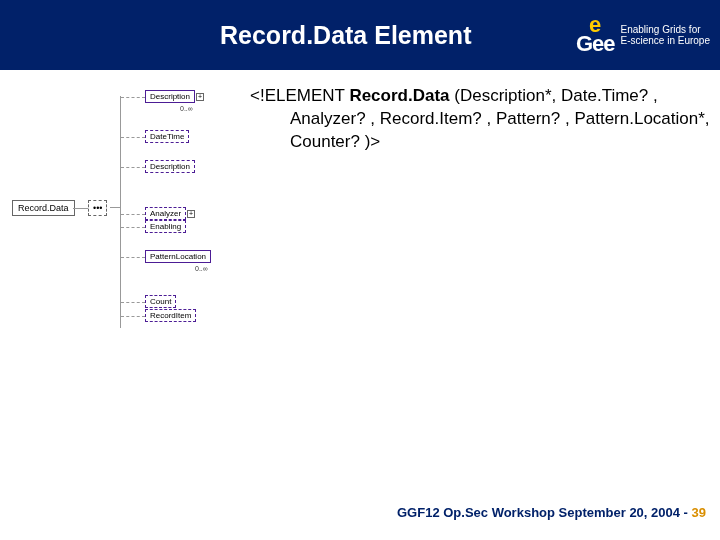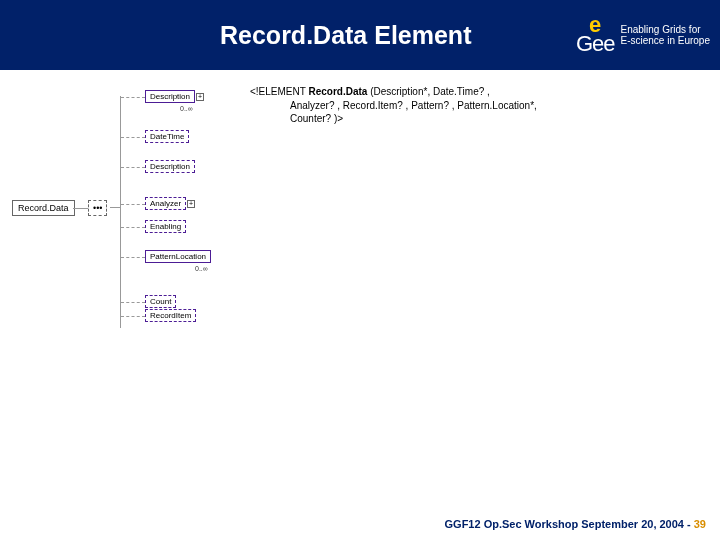--- a/index.html
+++ b/index.html
@@ -30,21 +30,21 @@
     align-items: center;
     gap: 6px;
   }
   .logo-mark {
     display: flex;
     flex-direction: column;
     align-items: center;
     line-height: 0.85;
   }
   .logo-c { font-size: 22px; font-weight: bold; color: #ffcc00; }
-  .logo-gcc { font-size: 22px; font-weight: normal; color: #fff; letter-spacing: -1px; }
+  .logo-gcc { font-size: 22px; font-weight: bold; color: #fff; letter-spacing: -1px; }
   .logo-tag {
     color: #fff;
     font-size: 10px;
     line-height: 1.1;
   }
   .content {
     display: flex;
     padding: 15px 10px;
   }
   .diagram {
@@ -124,30 +124,30 @@
   }
   .hline {
     position: absolute;
     left: 100px;
     top: 122px;
     width: 10px;
     border-top: 1px solid #999;
   }
   .dtd {
     flex: 1;
-    font-size: 10px;
+    font-size: 17px;
     line-height: 1.35;
     padding-left: 10px;
   }
   .dtd-bold { font-weight: bold; }
   .footer {
     position: absolute;
-    bottom: 10px;
+    bottom: 20px;
     right: 14px;
-    font-size: 11px;
+    font-size: 13px;
     font-weight: bold;
   }
   .footer-main { color: #012169; }
   .footer-page { color: #d98e00; }
 </style>
 </head>
 <body>
 
 <div class="header">
   <div class="title">Record.Data Element</div>
@@ -171,21 +171,21 @@
     <div class="hline"></div>
 
     <div class="child" style="top:5px">
       <span>Description</span>
       <span class="plus">+</span>
     </div>
     <div class="anno" style="left:170px; top:20px">0..∞</div>
 
     <div class="child dashed" style="top:45px">DateTime</div>
     <div class="child dashed" style="top:75px">Description</div>
-    <div class="child dashed" style="top:112px">
+    <div class="child dashed" style="top:122px">
       <span>Analyzer</span>
       <span class="plus">+</span>
     </div>
     <div class="child dashed" style="top:135px">Enabling</div>
     <div class="child" style="top:165px">PatternLocation</div>
     <div class="anno" style="left:185px; top:180px">0..∞</div>
     <div class="child dashed" style="top:210px">Count</div>
     <div class="child dashed" style="top:224px">RecordItem</div>
   </div>
 

